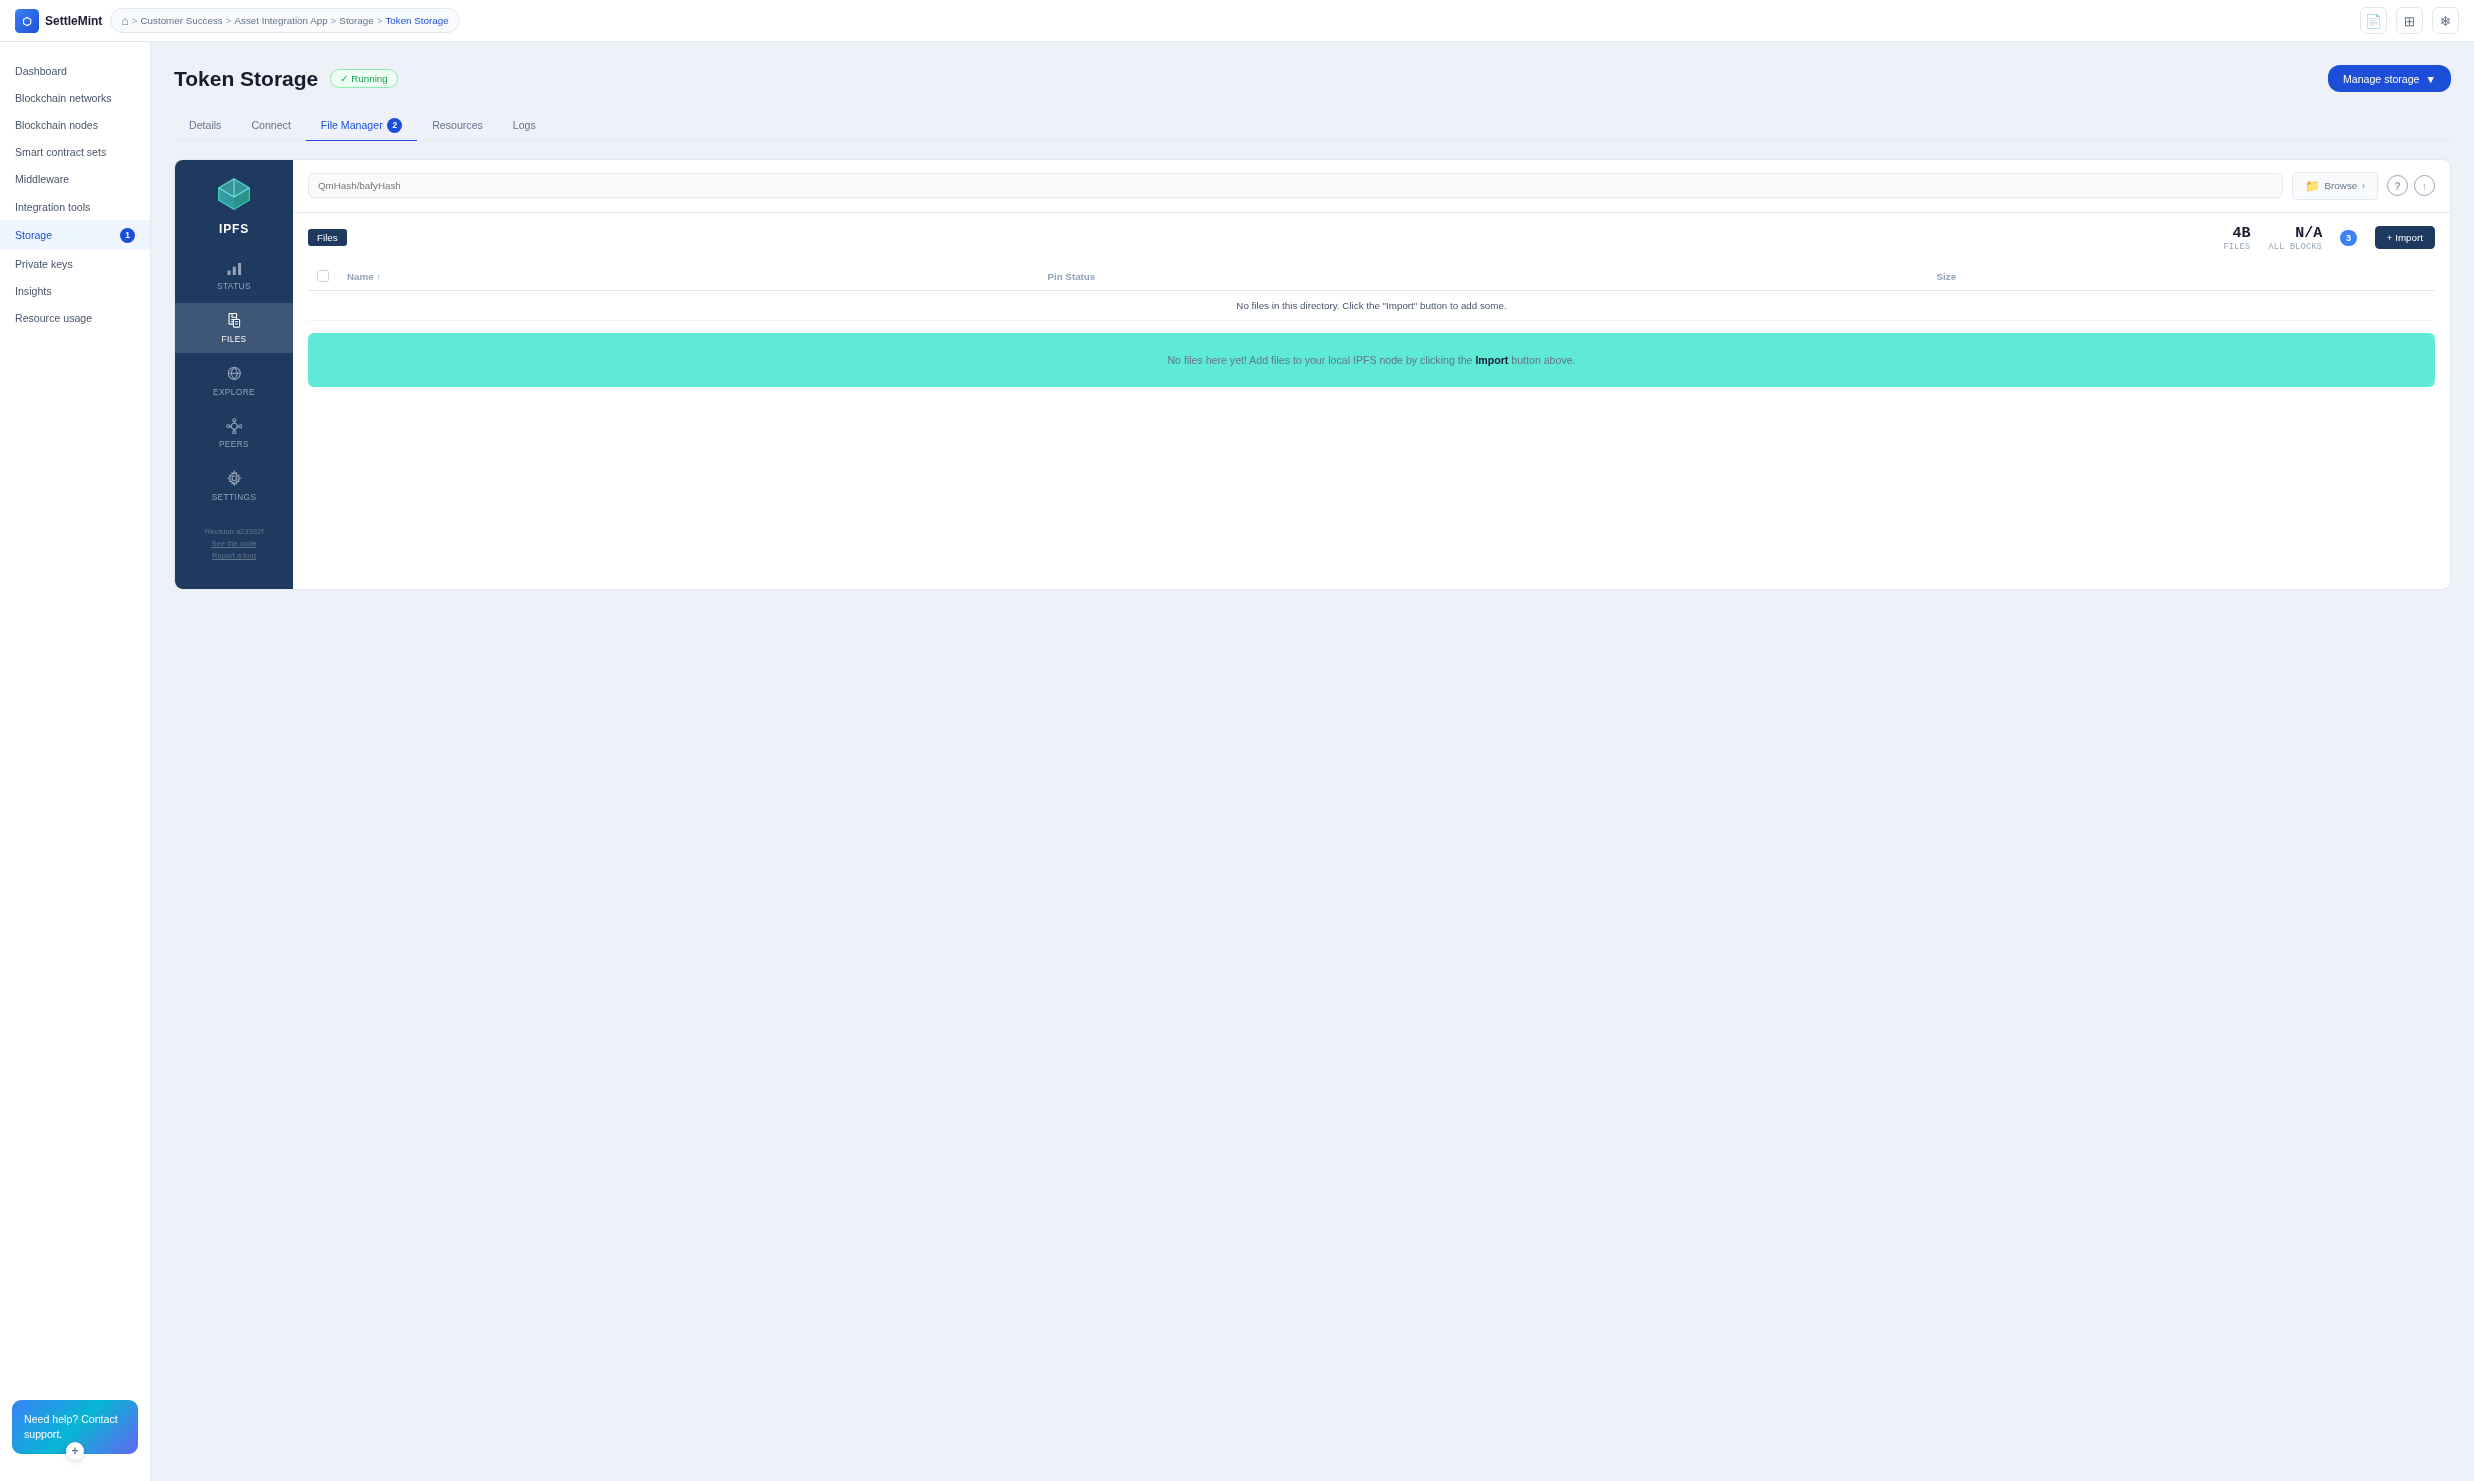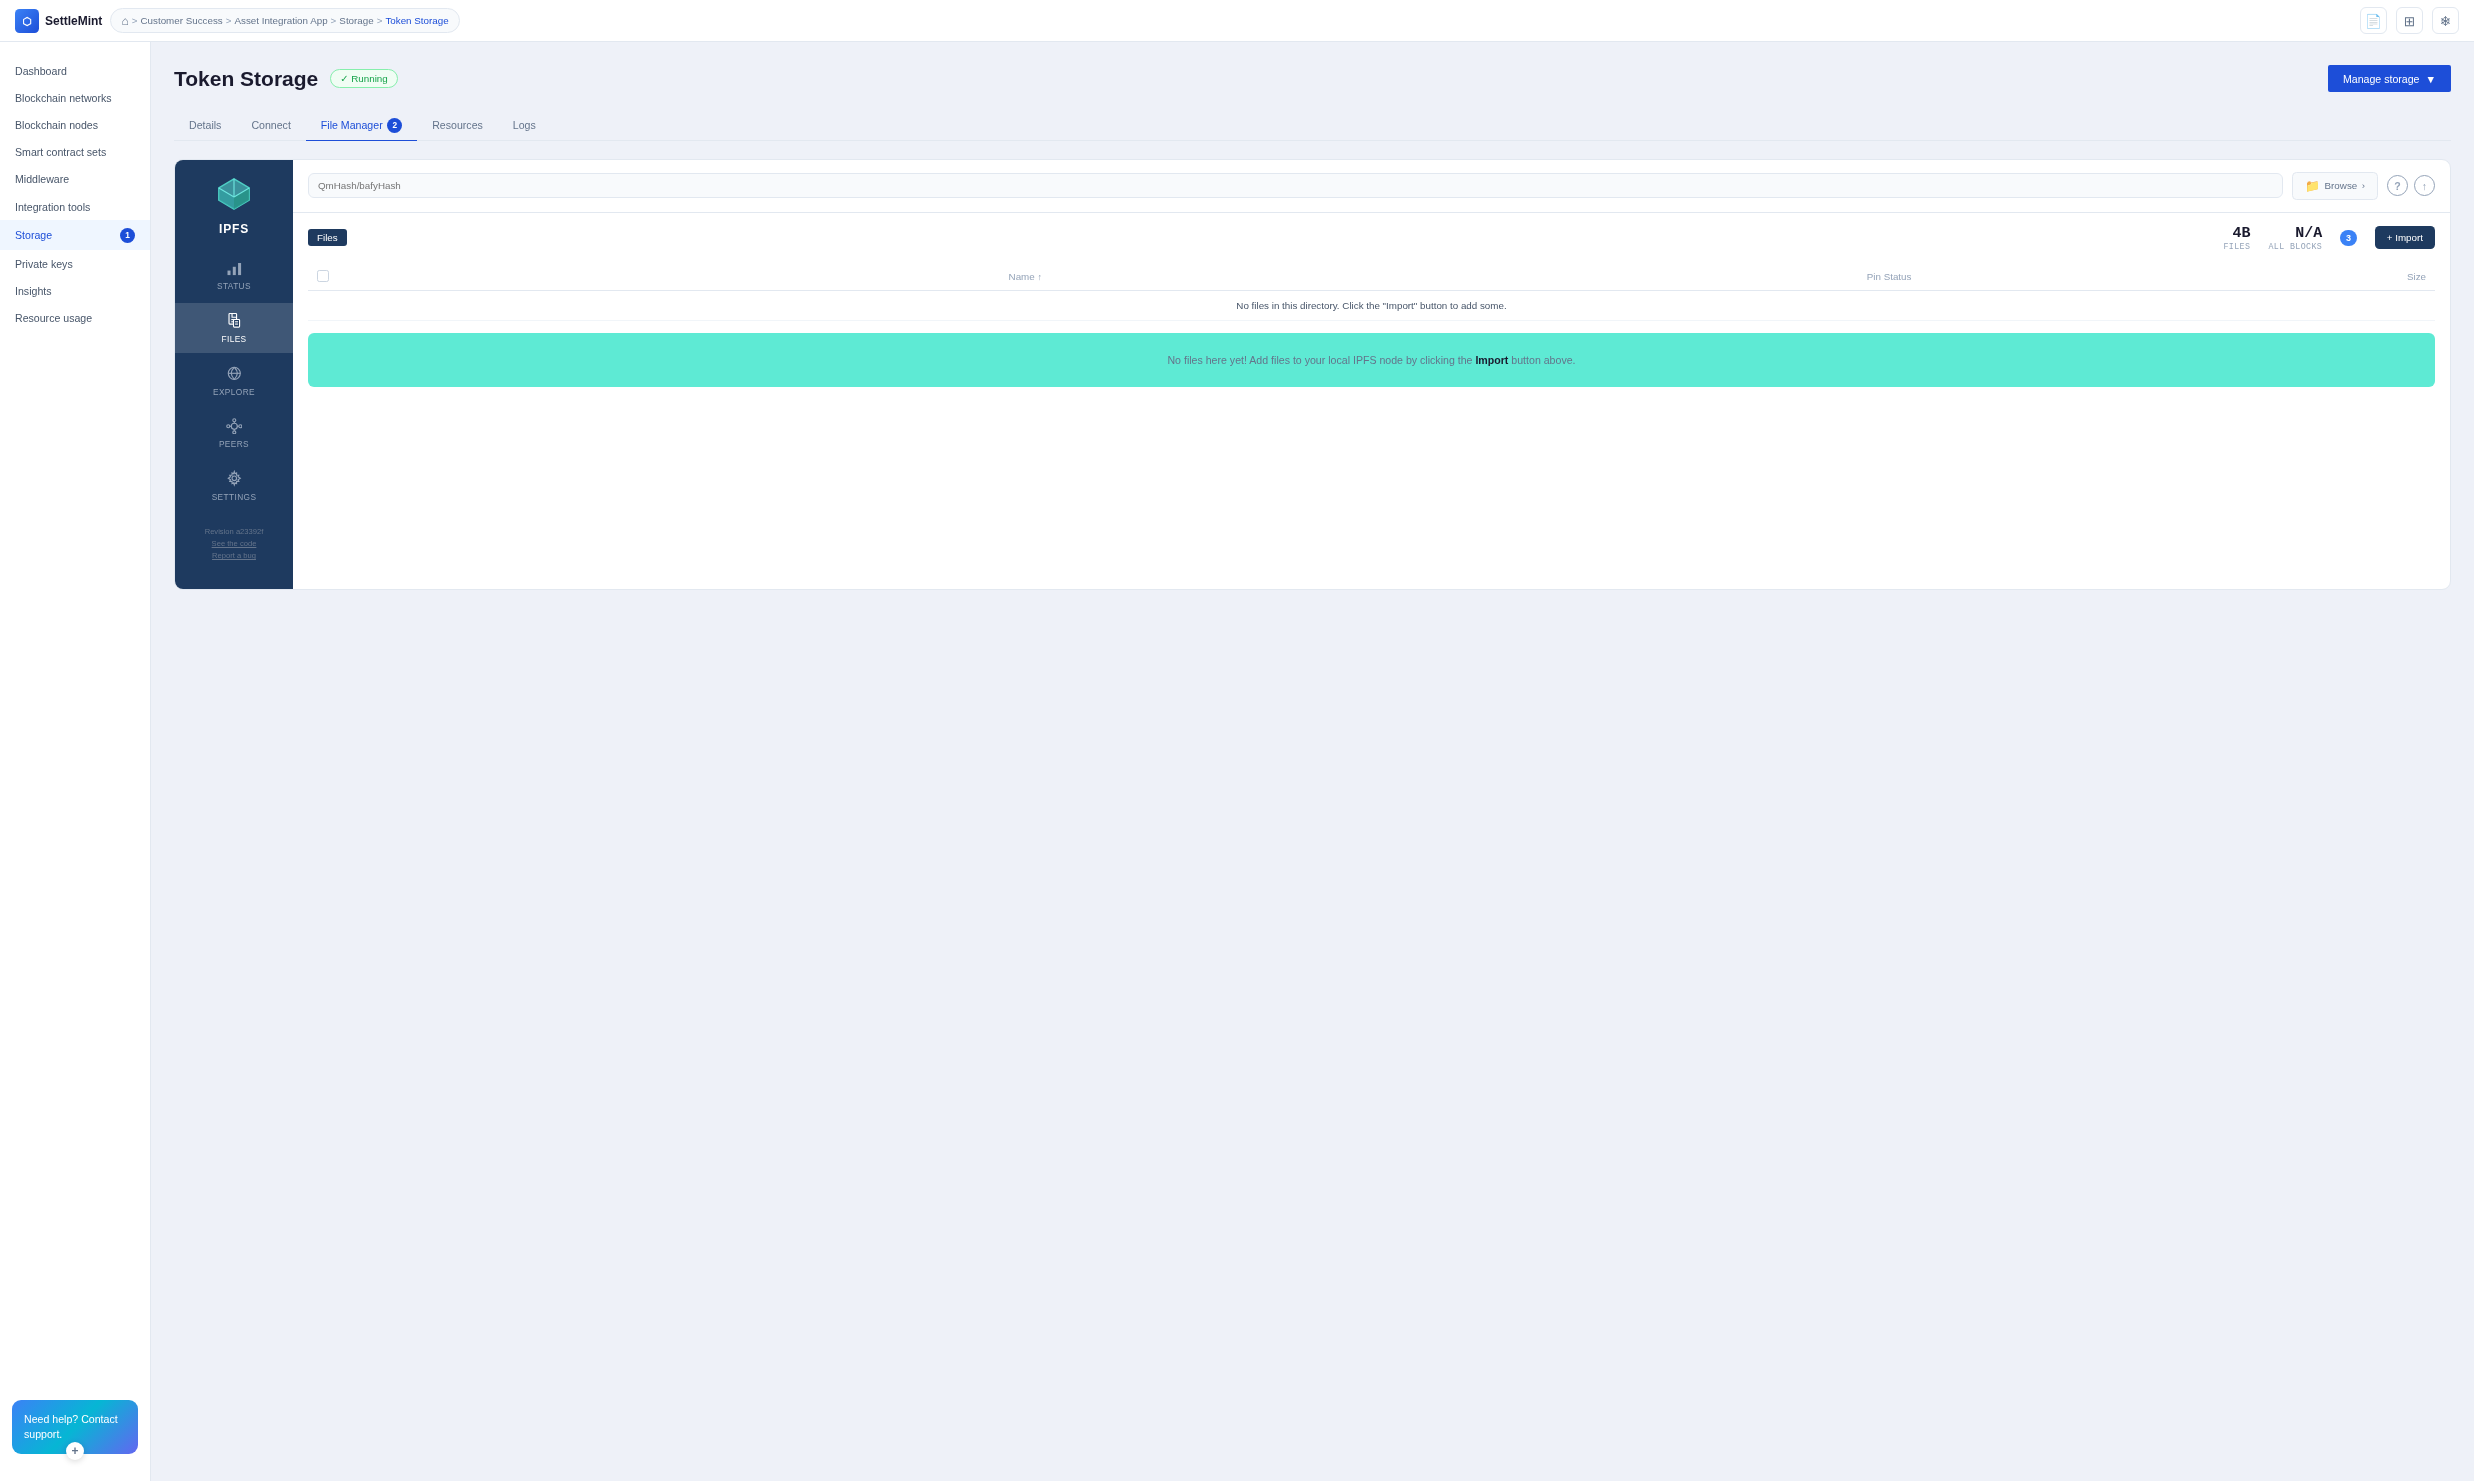--- a/index.html
+++ b/index.html
@@ -123,21 +123,21 @@
       font-size: 9.8px;
       font-weight: 500;
       display: flex;
       align-items: center;
       gap: 4.5px;
     }
     .manage-btn {
       background: #1d4ed8;
       color: white;
       border: none;
-      border-radius: 2px;
+      border-radius: 12px;
       padding: 7.6px 15px;
       font-size: 10.6px;
       font-weight: 500;
       cursor: pointer;
       display: flex;
       align-items: flex-end;
       gap: 6px;
     }
 
     
@@ -332,25 +332,25 @@
       font-size: 9px;
       display: flex;
       align-items: center;
       justify-content: center;
       font-weight: 600;
     }
 
     
     .file-table { width: 100%; border-collapse: collapse; }
     .file-table th {
-      text-align: right;
+      text-align: left;
       padding: 7.6px 9px;
       font-size: 9.8px;
       color: #94a3b8;
-      font-weight: 400;
+      font-weight: 700;
       border-bottom: 0.8px solid #e2e8f0;
     }
     .file-table td {
       padding: 9px;
       font-size: 9.8px;
       color: #475569;
       border-bottom: 0.8px solid #f1f5f9;
     }
     .checkbox { width: 12px; height: 12px; border: 1.1px solid #cbd5e1; border-radius: 2.3px; }
     .sort-icon { color: #94a3b8; font-size: 9px; }

